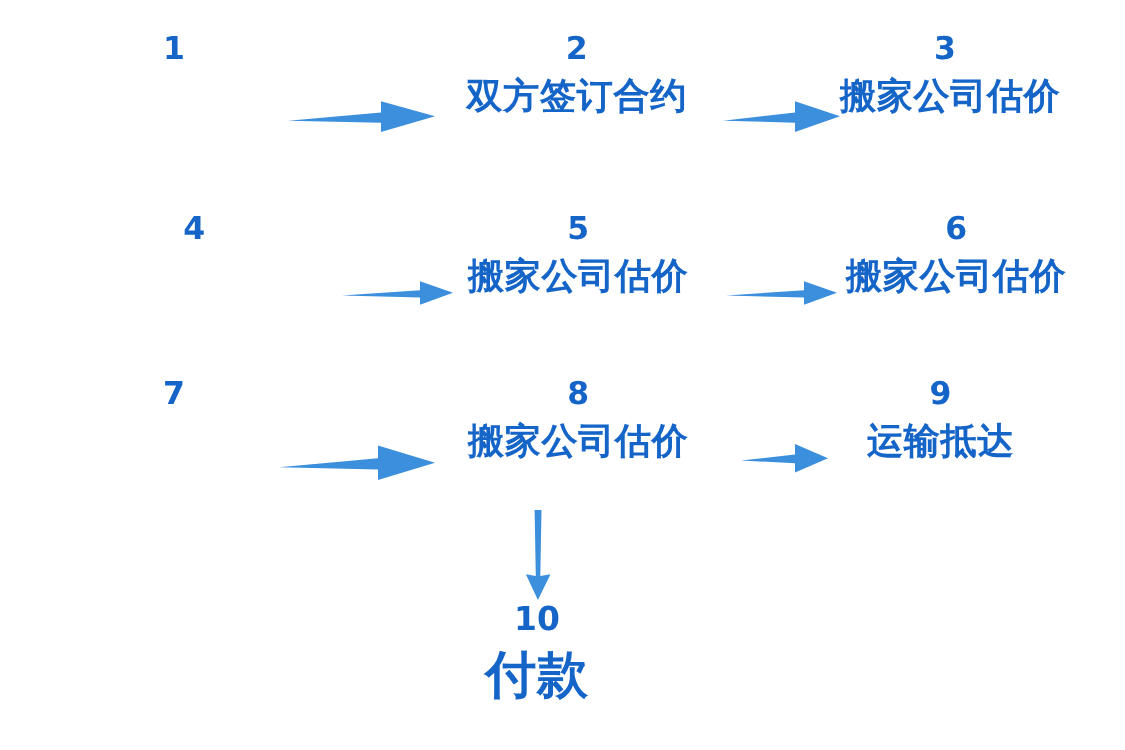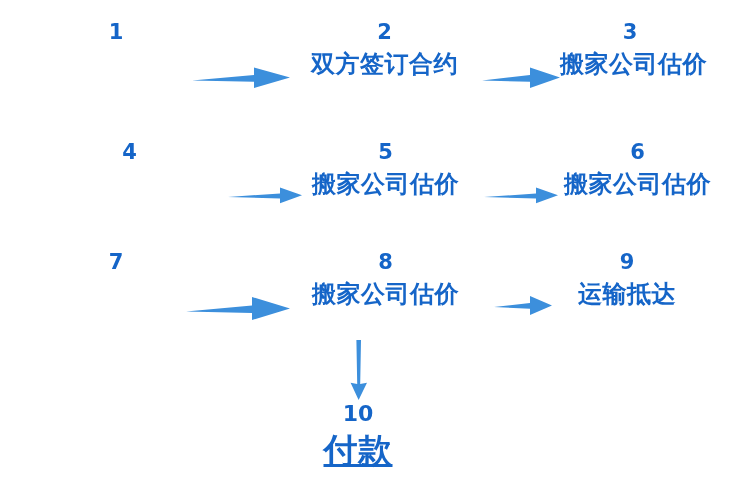--- a/index.html
+++ b/index.html
@@ -47,21 +47,20 @@
     white-space: nowrap;
   }
 
   
   .step.final .num {
     font-size: 22px;
     margin-bottom: 8px;
   }
   .step.final .label {
     font-size: 34px;
-    text-decoration: underline;
   }
 
   
   .arrow {
     position: absolute;
   }
   .arrow svg { display: block; overflow: visible; }
 </style>
 </head>
 <body>

